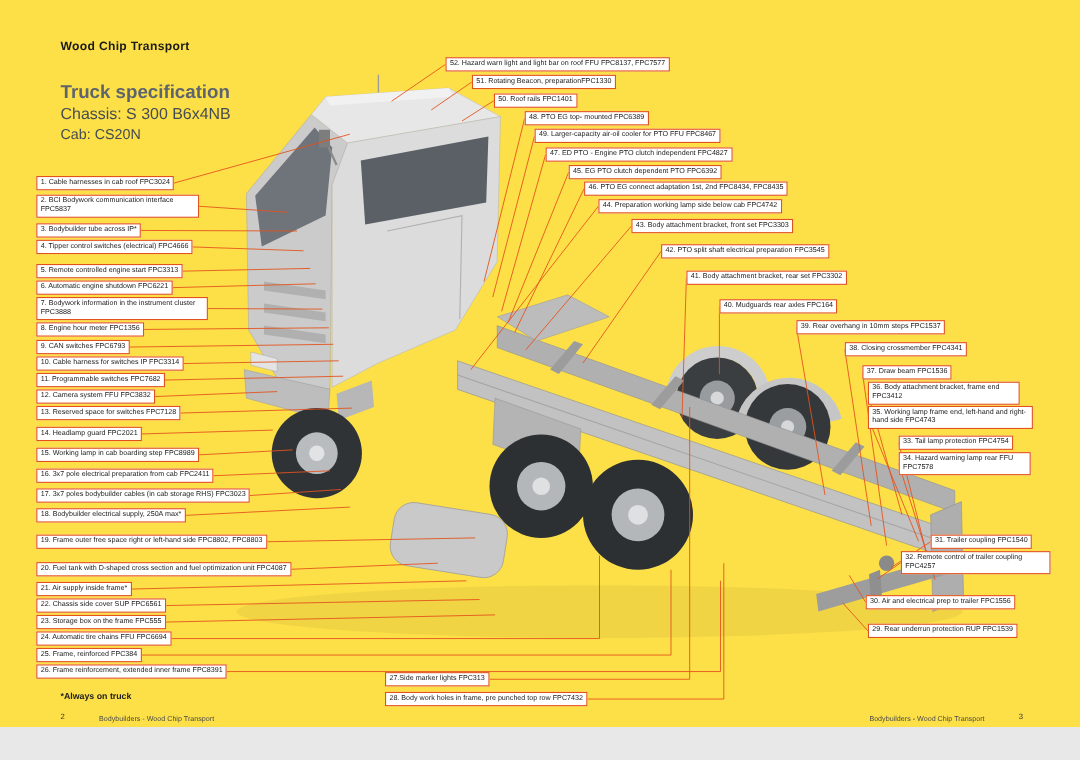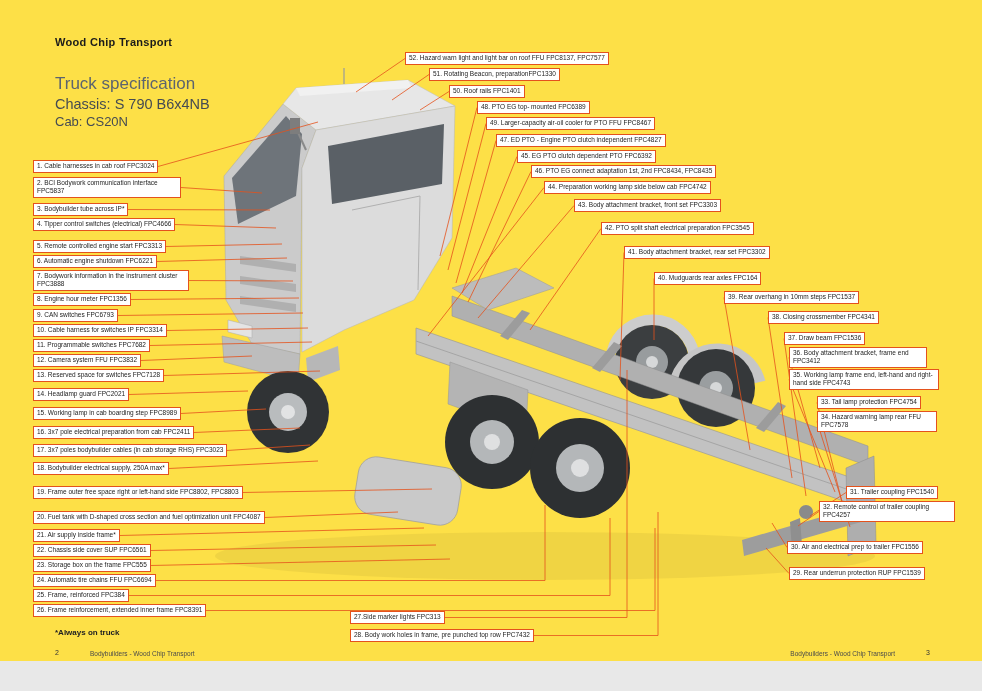--- a/index.html
+++ b/index.html
@@ -11,21 +11,21 @@
     overflow:hidden;
     margin:0 auto;
   }
   .abs{position:absolute;}
   #doc-label{
     left:55px;top:36px;
     font-size:11px;font-weight:bold;color:#1b1b1b;letter-spacing:.3px;
   }
   #spec-heading{
     left:55px;top:74px;
-    font-size:17px;font-weight:normal;color:#5d646e;
+    font-size:17px;font-weight:bold;color:#5d646e;
   }
   #spec-chassis{
     left:55px;top:96px;
     font-size:14.5px;color:#454b52;
   }
   #spec-cab{
     left:55px;top:114px;
     font-size:13px;color:#454b52;
   }
   #footnote{
@@ -166,21 +166,21 @@
       <polyline points="846,492.5 810,516" fill="none" stroke="#E4521C" stroke-width="0.8"></polyline>
       <polyline points="819,511.5 798,526" fill="none" stroke="#E4521C" stroke-width="0.8"></polyline>
       <polyline points="787,547.5 772,523" fill="none" stroke="#E4521C" stroke-width="0.8"></polyline>
       <polyline points="789,573.5 766,548" fill="none" stroke="#E4521C" stroke-width="0.8"></polyline>
       <polyline points="445,617.5 627,617.5 627,370" fill="none" stroke="#E4521C" stroke-width="0.8"></polyline>
       <polyline points="534,635.5 658,635.5 658,512" fill="none" stroke="#E4521C" stroke-width="0.8"></polyline>
     </svg>
 
   <div class="abs" id="doc-label">Wood Chip Transport</div>
   <div class="abs" id="spec-heading">Truck specification</div>
-  <div class="abs" id="spec-chassis">Chassis: S 790 B6x4NB</div>
+  <div class="abs" id="spec-chassis">Chassis: S 300 B6x4NB</div>
   <div class="abs" id="spec-cab">Cab: CS20N</div>
   <div class="abs" id="footnote">*Always on truck</div>
 
   <div class="abs footer-page" id="footer-page-left">2</div>
   <div class="abs footer-text" id="footer-text-left">Bodybuilders - Wood Chip Transport</div>
   <div class="abs footer-text" id="footer-text-right">Bodybuilders - Wood Chip Transport</div>
   <div class="abs footer-page" id="footer-page-right">3</div>
 
 <div class="callout" style="left: 33px; top: 160px;">1. Cable harnesses in cab roof FPC3024</div>
     <div class="callout" style="left: 33px; top: 177px; max-width: 140px;">2. BCI Bodywork communication interface FPC5837</div>

